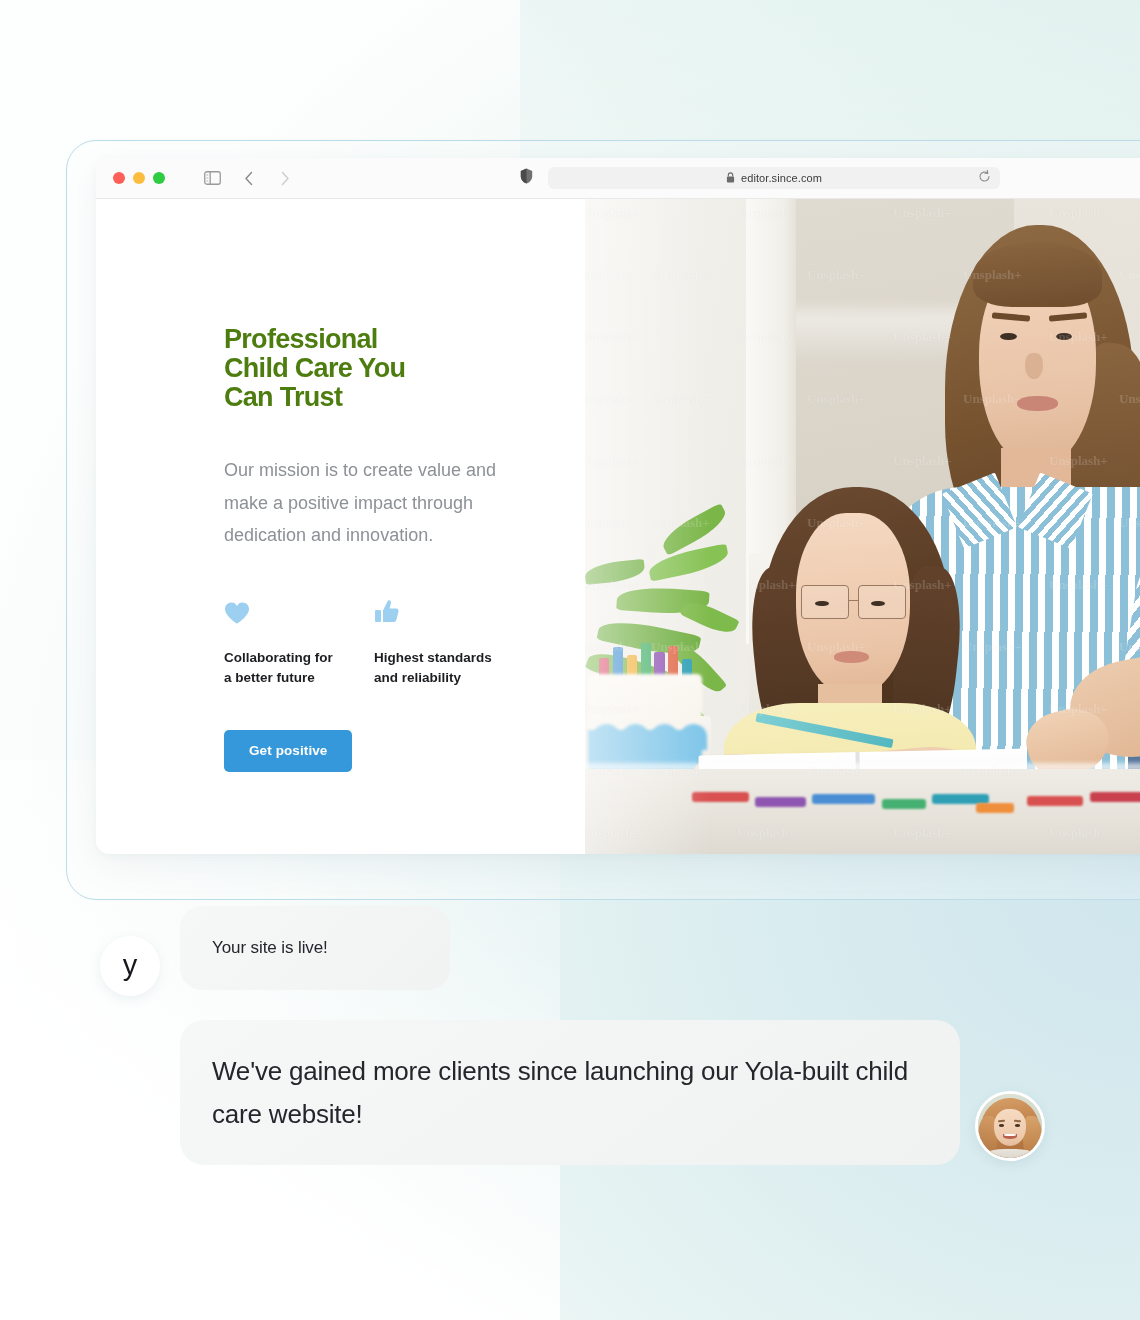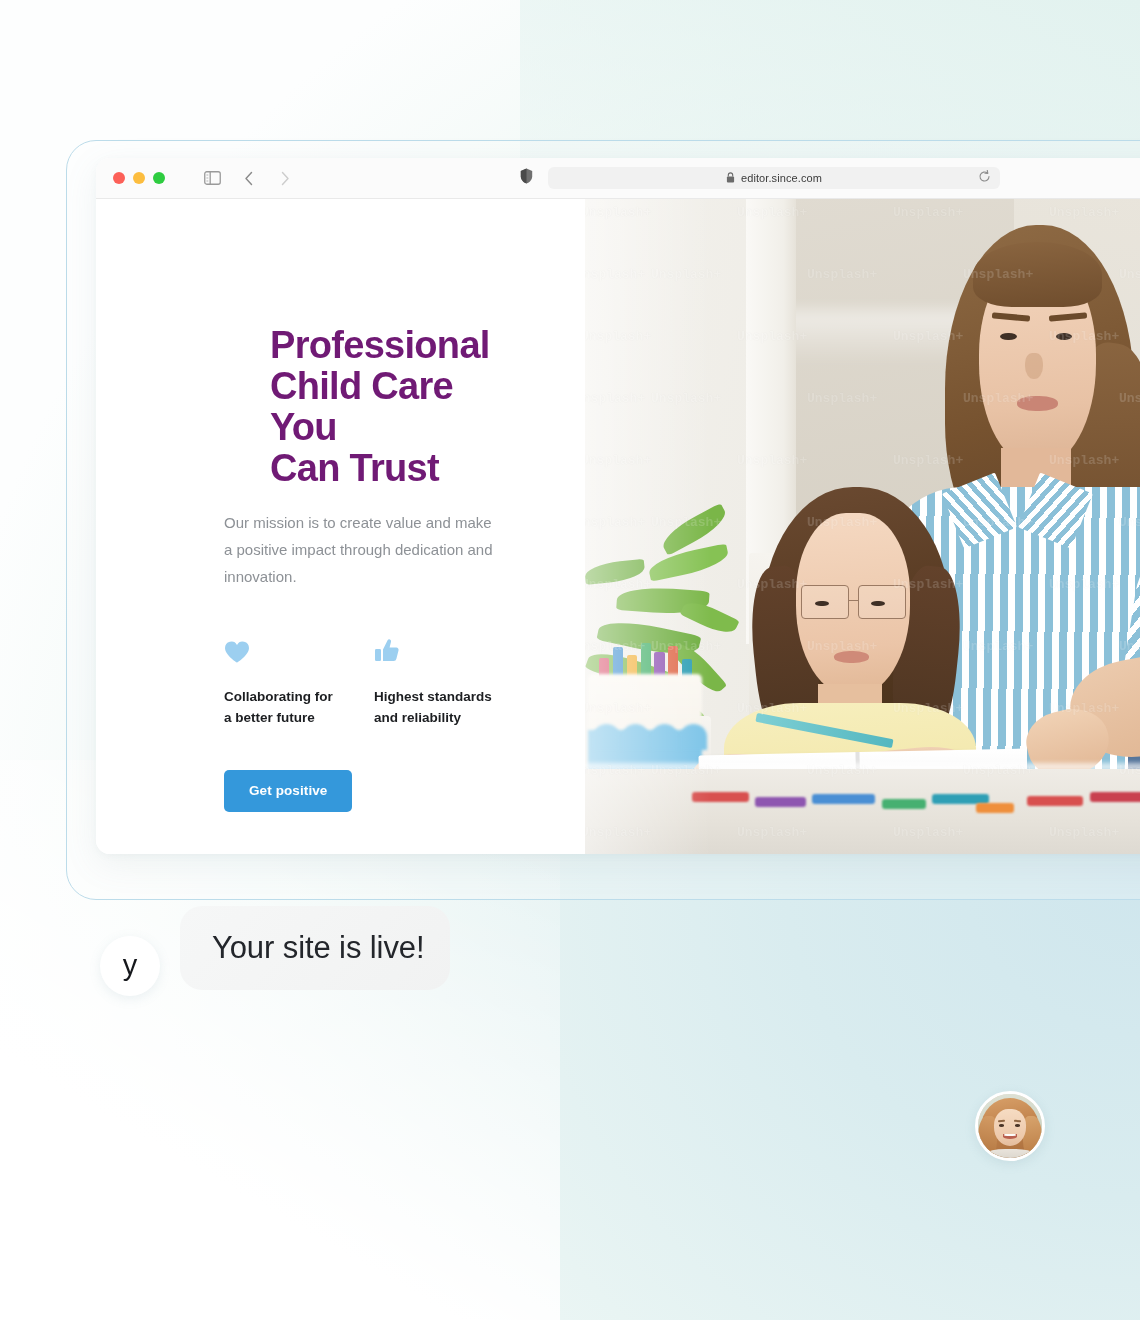--- a/index.html
+++ b/index.html
@@ -81,28 +81,27 @@
     background:#ffffff;
   }
   #site-left {
     width:489px; flex:0 0 489px;
     position:relative;
     background:#ffffff;
   }
   #hero-copy { position:absolute; left:128px; top:126px; width:300px; }
 
   #hero-title {
-    font-size:38px; line-height:1.08; font-weight:700;
-    letter-spacing:-0.7px; color:#701a75;
+    font-size:27px; line-height:1.08; font-weight:700;
+    letter-spacing:-0.7px; color:#4d7c0f;
     white-space:pre-line;
-    margin-left:46px;
   }
   #hero-sub {
-    margin-top:21px;
-    font-size:15px; line-height:1.78; color:#8d9196;
+    margin-top:42px;
+    font-size:18px; line-height:1.78; color:#8d9196;
     width:280px;
   }
 
   #features { display:flex; margin-top:44px; gap:0; }
   .feature { width:163px; }
   .feature-icon { height:30px; display:flex; align-items:flex-end; }
   .feature-label {
     margin-top:23px;
     font-size:13.5px; font-weight:700; line-height:1.55;
     color:#1c1e21; white-space:pre-line;
@@ -325,21 +324,21 @@
     border-radius:2px; transform:rotate(11deg);
   }
 
   
   #watermarks {
     position:absolute; inset:0; pointer-events:none;
     opacity:0.16;
   }
   .wm {
     position:absolute;
-    font-family:Liberation Mono, monospace;
+    font-family:Liberation Serif, serif;
     font-size:13px; font-weight:600;
     color:#ffffff;
     text-shadow:0 0 1px rgba(90,90,90,.55);
     white-space:nowrap;
   }
   #photo-fade {
     position:absolute; inset:0;
     background:linear-gradient(90deg, rgba(255,255,255,.55) 0%, rgba(255,255,255,0) 20%);
     pointer-events:none;
   }
@@ -360,21 +359,21 @@
   }
 
   #bubble-one {
     position:absolute; left:180px; top:11px;
     width:270px; height:84px;
     background:linear-gradient(135deg,#f6f7f7 0%, #f1f2f2 100%);
     border-radius:22px;
     display:flex; align-items:center;
     padding-left:32px;
   }
-  #bubble-one-text { font-size:31px; color:#23262b; letter-spacing:-0.1px; }
+  #bubble-one-text { font-size:17px; color:#23262b; letter-spacing:-0.1px; }
 
   #bubble-two {
     position:absolute; left:180px; top:125px;
     width:780px; height:145px;
     background:linear-gradient(145deg,#f6f7f7 0%, #f0f1f1 100%);
     border-radius:24px;
     display:flex; align-items:center;
     padding:0 40px 0 32px;
   }
   #bubble-two-text {
@@ -687,20 +686,23 @@
 <div id="chat">
 
   <div id="yola-avatar">
     <span id="yola-avatar-letter">y</span>
   </div>
 
   <div id="bubble-one">
     <span id="bubble-one-text">Your site is live!</span>
   </div>
 
+  <div id="bubble-two">
+    <span id="bubble-two-text">We've gained more clients since launching our Yola-built child care website!</span>
+  </div>
 
 </div>
 
 <div id="client-avatar">
   <div id="client-avatar-photo">
     <div class="ca-bg"></div>
     <div class="ca-hair"></div>
     <div class="ca-hair-l"></div>
     <div class="ca-hair-r"></div>
     <div class="ca-face"></div>

